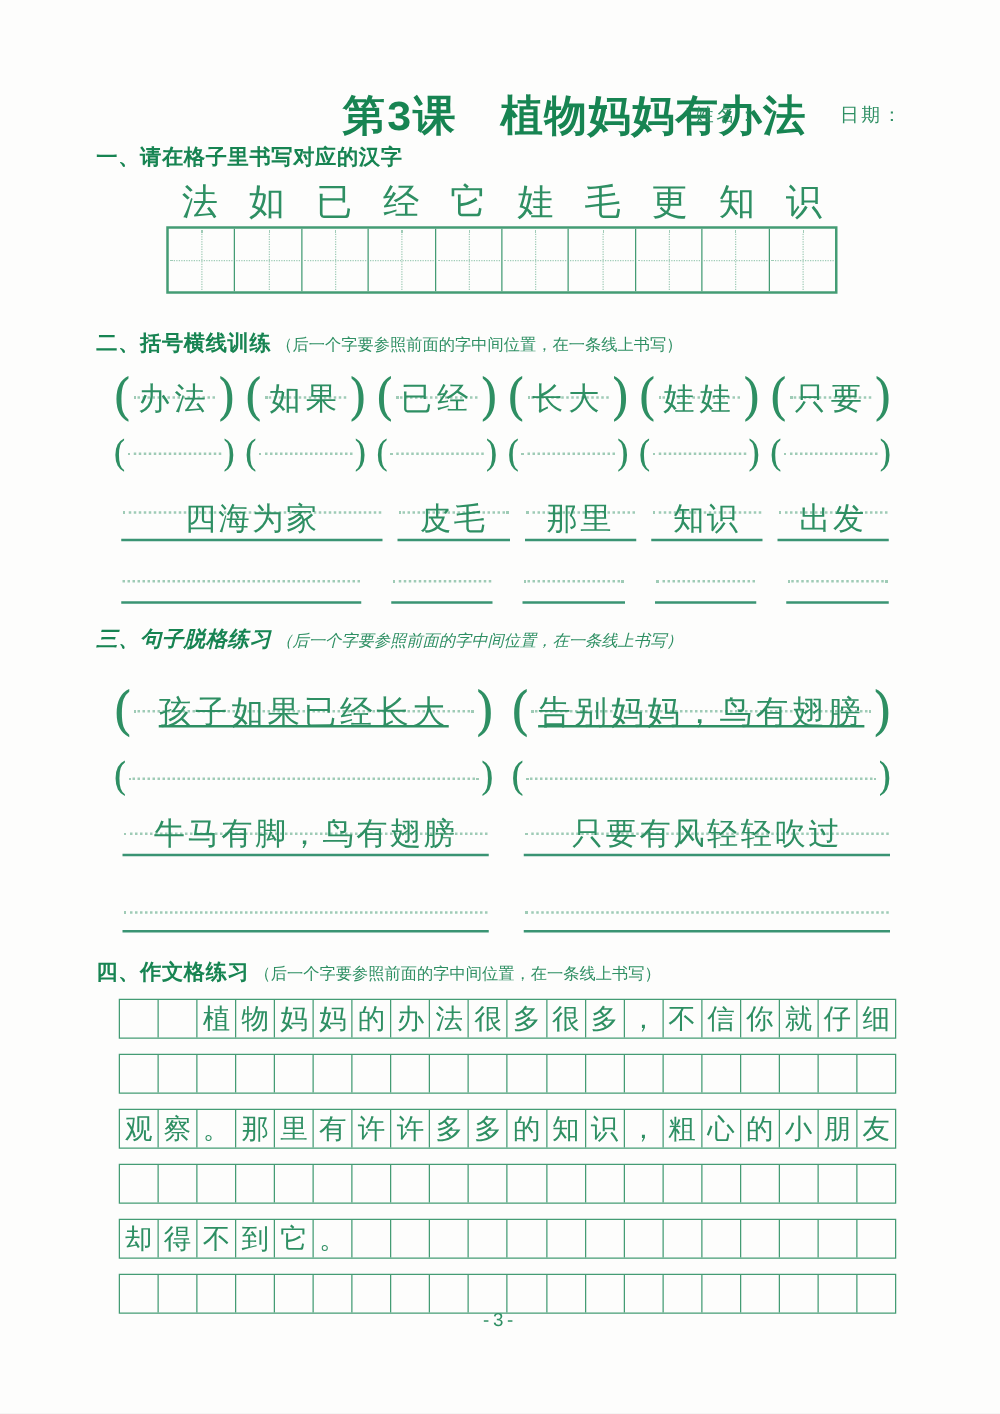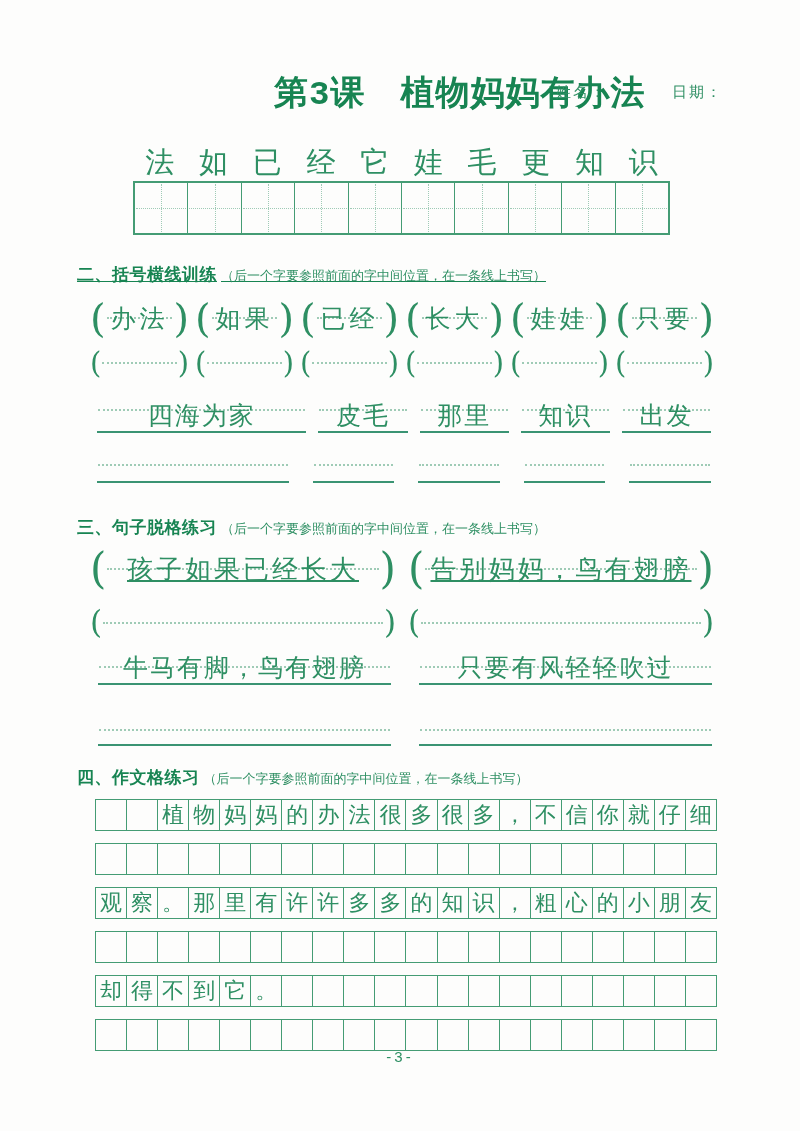--- a/index.html
+++ b/index.html
@@ -28,21 +28,21 @@
   
   .sec-h{
     position:absolute;left:77px;
     font-family:"Liberation Sans",sans-serif;font-weight:bold;
     font-size:17px;color:var(--heading-green);letter-spacing:0.5px;white-space:nowrap;
   }
   .sec-h .note{
     font-family:"Liberation Serif",serif;font-weight:normal;
     font-size:13px;color:var(--ink-green);letter-spacing:0;margin-left:4px;
   }
-  .s1h{top:114px;} .s2h{top:263px;text-decoration:underline;} .s3h{top:516px;} .s4h{top:766px;}
+  .s1h{top:114px;} .s2h{top:263px;} .s3h{top:500px;font-style:italic;} .s4h{top:766px;}
   
   .hw{color:var(--ink-green);font-family:"Liberation Serif",serif;}
   
   .char-row{position:absolute;left:133px;top:145px;width:537px;height:34px;display:flex;}
   .char-cell{flex:1;text-align:center;font-size:29px;line-height:34px;}
   .tian-grid{
     position:absolute;left:133px;top:181px;width:537px;height:54px;
     display:flex;border:2px solid var(--grid-green);box-sizing:border-box;
   }
   .tian-cell{position:relative;flex:1;border-left:1px solid var(--grid-green);}
@@ -95,20 +95,23 @@
 </style>
 </head>
 <body>
 
 <div class="page">
 
   <div class="title">第3课　植物妈妈有办法</div>
   <div class="meta name">姓名：</div>
   <div class="meta date">日期：</div>
 
+  <div class="sec-h s1h">
+    <span>一、请在格子里书写对应的汉字</span>
+  </div>
   <div class="char-row">
     <span class="char-cell hw">法</span>
 
     <span class="char-cell hw">如</span>
 
     <span class="char-cell hw">已</span>
 
     <span class="char-cell hw">经</span>
 
     <span class="char-cell hw">它</span>

